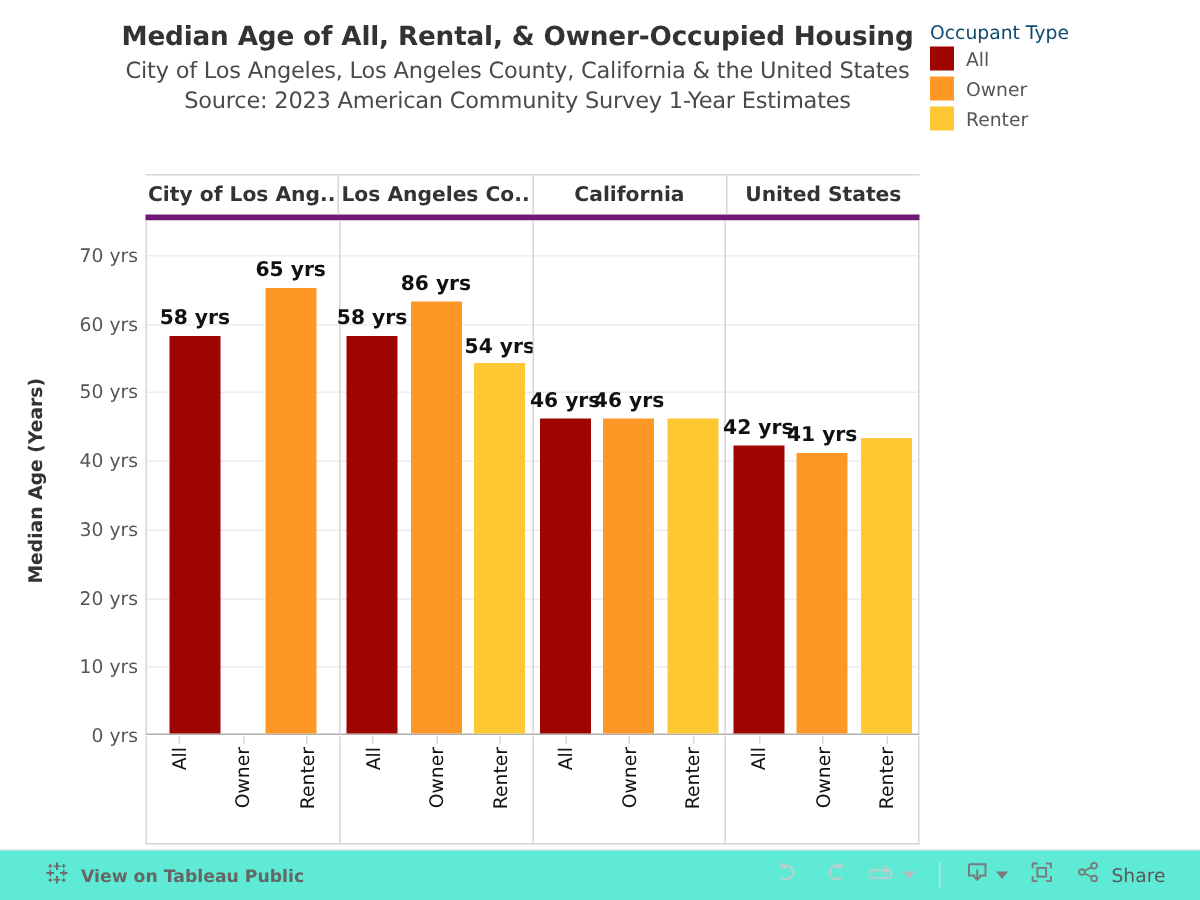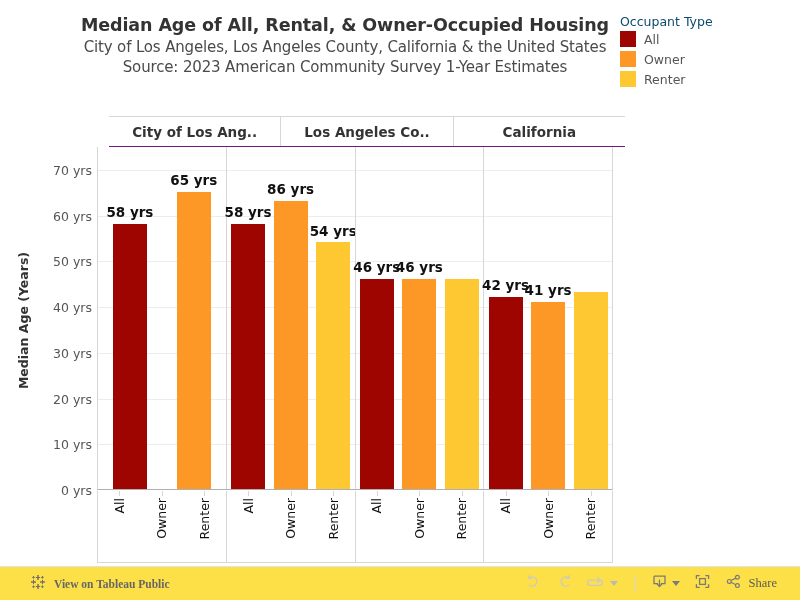--- a/index.html
+++ b/index.html
@@ -36,23 +36,22 @@
   #legend-title{font-size:12.5px;font-weight:normal;color:#0c4a6e;margin-bottom:0;}
   .legend-row{display:flex;align-items:center;height:20px;}
   .legend-swatch{width:16px;height:16px;margin-right:8px;flex:0 0 auto;}
   .legend-label{font-size:12.5px;color:#555;}
 
   
   #panel-header-row{
     position:absolute;left:97px;top:116px;width:516px;height:31px;
     display:flex;
     border-top:1px solid #d6d6d6;
-    border-bottom:1px solid #701a75;
+    border-bottom:4px solid #701a75;
     box-sizing:border-box;
-    margin-left:12px;
   }
   .panel-header{
     flex:1 1 0;display:flex;align-items:center;justify-content:center;
     font-size:13.5px;font-weight:bold;color:#333;
     border-left:1px solid #d6d6d6;box-sizing:border-box;
     white-space:nowrap;overflow:hidden;
   }
   .panel-header:first-child{border-left:none;}
 
   
@@ -116,22 +115,22 @@
   .x-slot .tickmark{position:absolute;top:0;left:50%;width:1px;height:5px;background:#d6d6d6;}
   .x-slot span{
     display:block;margin-top:7px;
     font-size:12.5px;color:#111;white-space:nowrap;
     writing-mode:vertical-rl;transform:rotate(180deg);
   }
 
   
   #toolbar{
     position:absolute;left:0;top:566px;width:800px;height:34px;
-    background:#fde047;border-top:1px solid #e3e3e3;
-    display:flex;align-items:center;box-sizing:border-box;font-family:Liberation Serif, serif;
+    background:#5eead4;border-top:1px solid #e3e3e3;
+    display:flex;align-items:center;box-sizing:border-box;
   }
   #tableau-link{
     display:flex;align-items:center;margin-left:30px;cursor:pointer;
   }
   #tableau-link .tb-label{
     font-size:11.5px;font-weight:bold;color:#666;margin-left:8px;
   }
   #toolbar-right{
     margin-left:auto;display:flex;align-items:center;margin-right:16px;
   }
@@ -173,20 +172,21 @@
           <span class="legend-swatch" style="background: rgb(253, 200, 50);"></span>
           <span class="legend-label">Renter</span>
         </div>
       </div>
   </div>
 
   <div id="panel-header-row">
       <div class="panel-header">City of Los Ang..</div>
       <div class="panel-header">Los Angeles Co..</div>
       <div class="panel-header">California</div>
+      <div class="panel-header">United States</div>
     </div>
 
   <div id="y-axis-title">
     <span>Median Age (Years)</span>
   </div>
   <div id="y-tick-labels">
       <div class="y-tick" style="top: 343px;">0 yrs</div>
       <div class="y-tick" style="top: 297.267px;">10 yrs</div>
       <div class="y-tick" style="top: 251.533px;">20 yrs</div>
       <div class="y-tick" style="top: 205.8px;">30 yrs</div>

